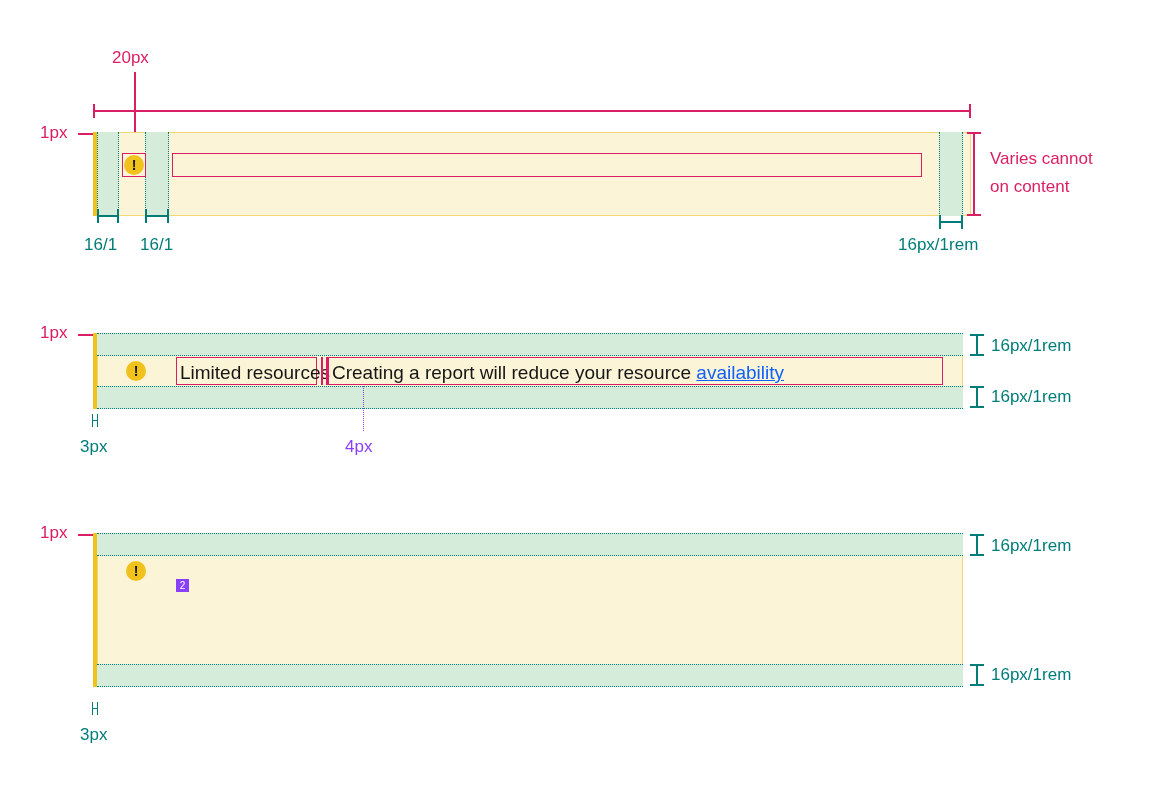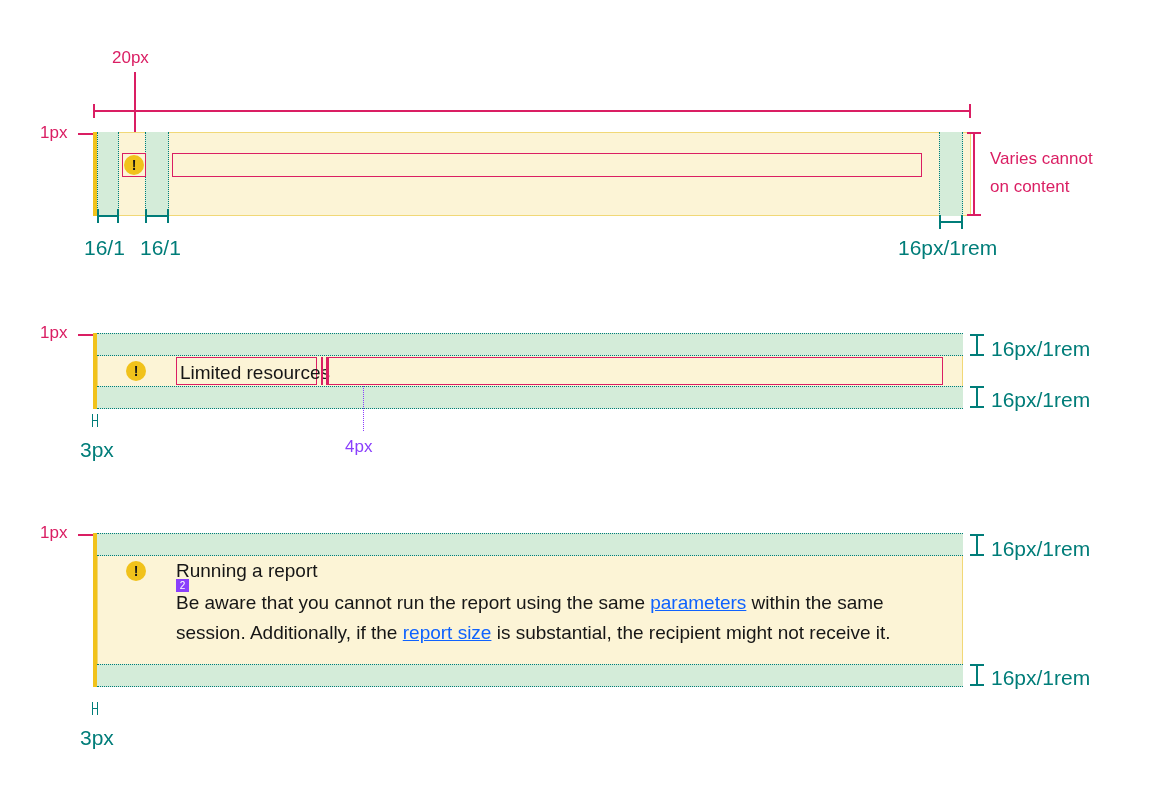--- a/index.html
+++ b/index.html
@@ -23,21 +23,21 @@
     position: absolute;
     color: #da1e63;
     font-size: 17px;
     font-family: "Liberation Sans", sans-serif;
     white-space: nowrap;
     line-height: 1.32;
   }
   .lbl-teal {
     position: absolute;
     color: #007d79;
-    font-size: 21px;
+    font-size: 17px;
     font-family: "Liberation Sans", sans-serif;
     white-space: nowrap;
     line-height: 1.32;
   }
   .lbl-purple {
     position: absolute;
     color: #8a3ffc;
     font-size: 17px;
     font-family: "Liberation Sans", sans-serif;
     white-space: nowrap;
@@ -282,20 +282,21 @@
 
   <div class="pink-box" style="left:176px; top:357px; width:141px; height:28px;"></div>
   <div class="notif-text notif-title" style="left:180px; top:360px;">Limited resources</div>
 
   <div class="pink-line-v" style="left:321px; top:357px; height:28px;"></div>
   <div class="pink-line-v" style="left:326px; top:357px; height:28px;"></div>
   <div class="purple-dot-v" style="left:363px; top:386px; height:45px;"></div>
   <div class="lbl-purple" style="left:345px; top:436px;text-align:center;">4px</div>
 
   <div class="pink-box" style="left:328px; top:357px; width:615px; height:28px;"></div>
+  <div class="notif-text" style="left:332px; top:360px;"><span>Creating a report will reduce your resource </span><a class="link" href="#">availability</a></div>
 
   <div class="tick-3px" style="left:92px; top:414px;">
     <div class="l"></div>
       <div class="r"></div>
       <div class="m"></div>
   </div>
   <div class="lbl-teal" style="left:80px; top:436px;">3px</div>
 
   <div class="dim-v" style="left:970px; top:334px; height:22px;">
     <div class="bar"></div>
@@ -319,25 +320,23 @@
 
   <div class="green-band" style="left:97px; top:533px; width:866px; height:23px;"></div>
   <div class="green-band" style="left:97px; top:664px; width:866px; height:23px;"></div>
 
   <div class="notif" style="left:97px; top:556px; width:866px; height:108px; border-left:1px solid #f1d877; border-right:1px solid #f1d877;"></div>
 
   <div class="abs" style="left:93px; top:533px; width:4px; height:154px; background:#f1c21b;"></div>
 
   <div class="warn-icon" style="left:126px; top:561px;"></div>
 
-  <div class="notif-text notif-title" style="left:176px; top:558px;">Running a report</div>
 
   <div class="badge-2" style="left:176px; top:579px;">2</div>
 
-  <div class="notif-text-wrap" style="left:176px; top:588px; width:772px;"><span>Be aware that you cannot run the report using the same </span><a class="link" href="#">parameters</a><span> within the same session. Additionally, if the </span><a class="link" href="#">report size</a><span> is substantial, the recipient might not receive it.</span></div>
 
   <div class="tick-3px" style="left:92px; top:702px;">
     <div class="l"></div>
       <div class="r"></div>
       <div class="m"></div>
   </div>
   <div class="lbl-teal" style="left:80px; top:724px;">3px</div>
 
   <div class="dim-v" style="left:970px; top:534px; height:22px;">
     <div class="bar"></div>

